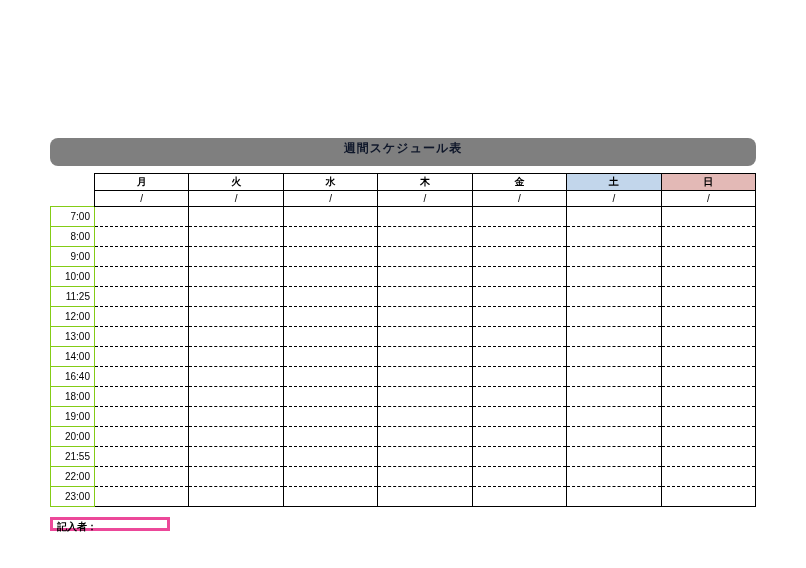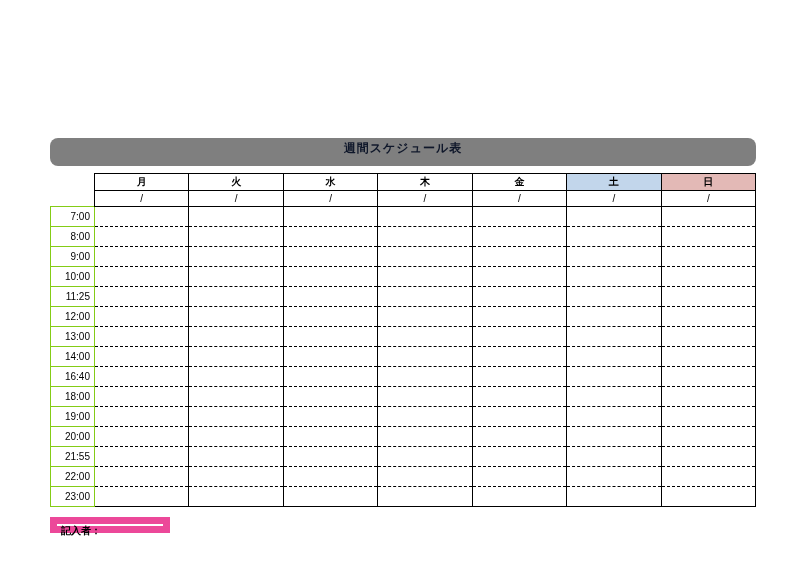--- a/index.html
+++ b/index.html
@@ -81,21 +81,21 @@
   }
   .hour-row:last-child td.slot {
     border-bottom: 1px solid #000;
   }
   .hour-row:first-of-type td.slot {
     border-top: 1px solid #000;
   }
   .note-box {
     margin: 10px 0 0 50px;
     width: 120px;
-    border: 7px solid #ec4899;
+    border: 3px solid #ec4899;
     font-size: 10px;
     padding: 1px 4px;
     height: 14px;
     line-height: 12px;
     font-weight: bold;
   }
 </style>
 </head>
 <body>
 

